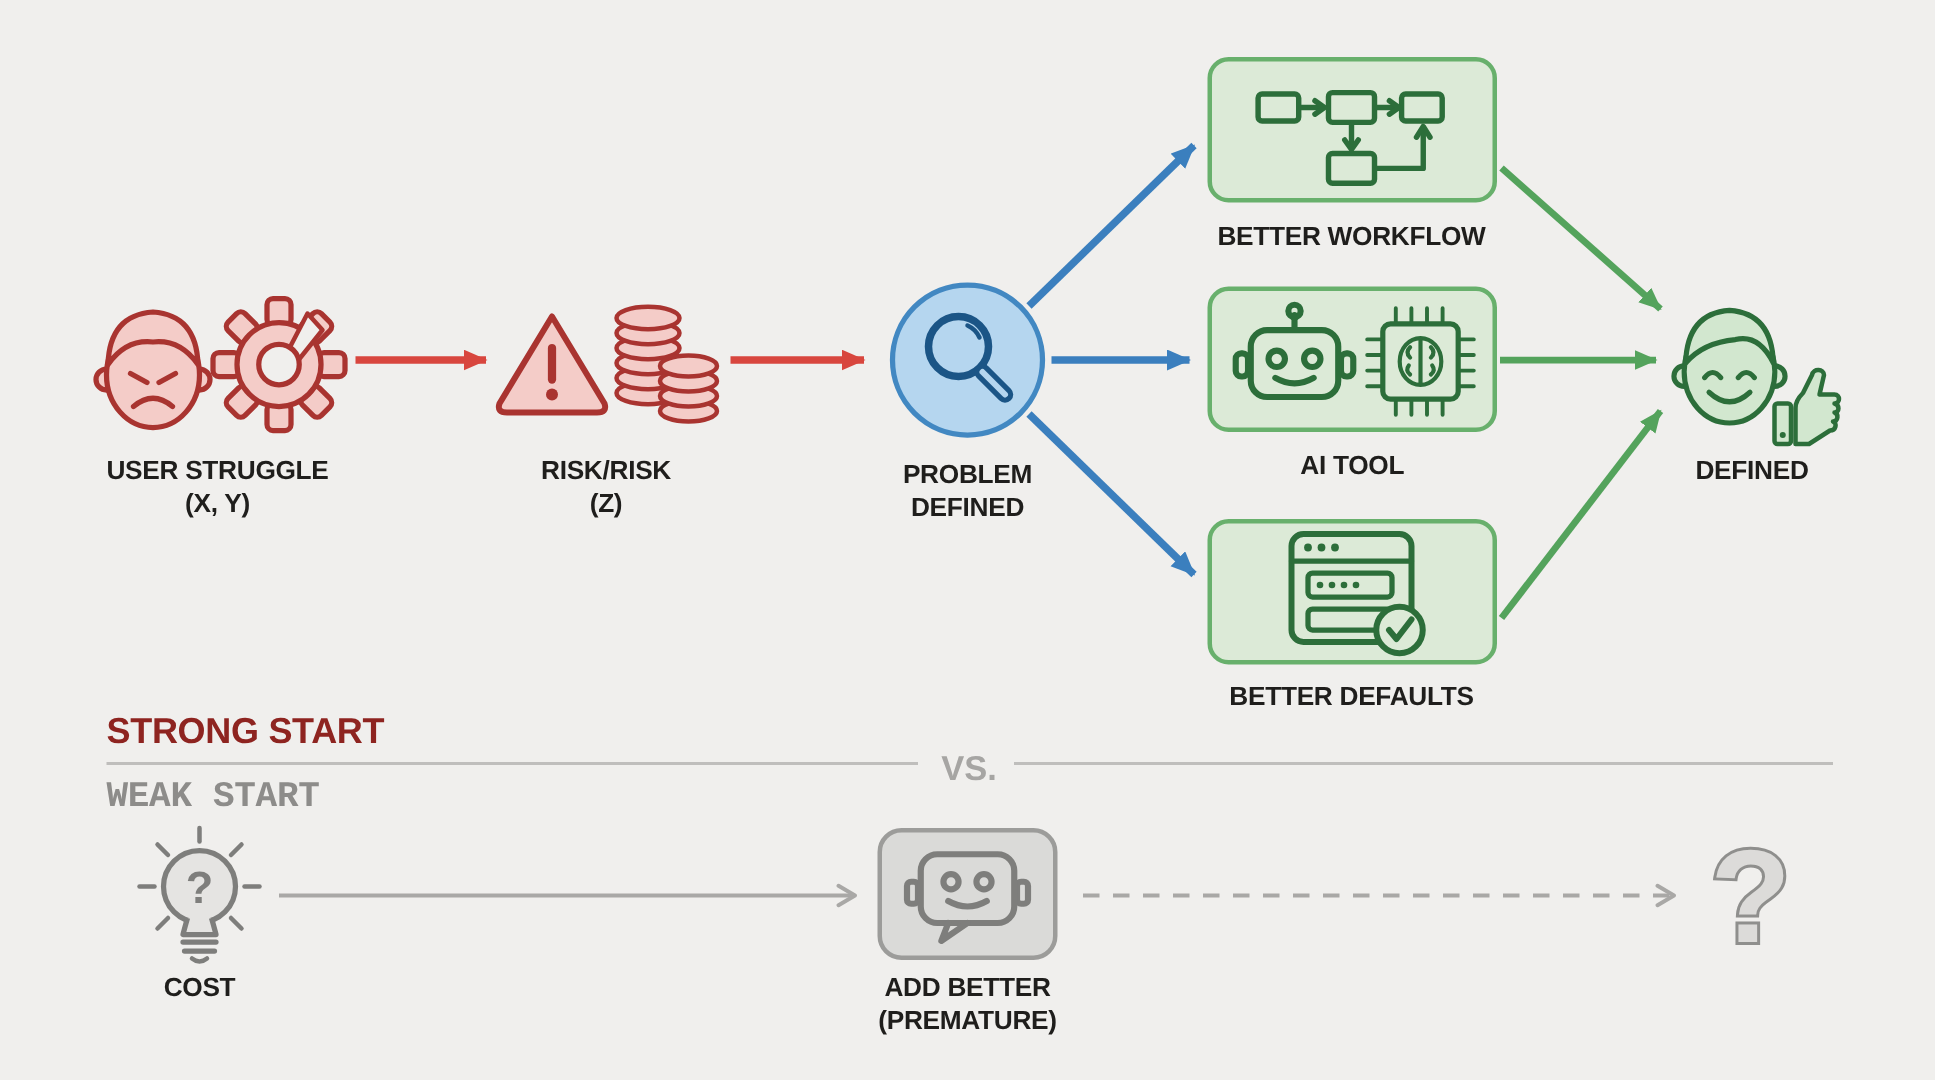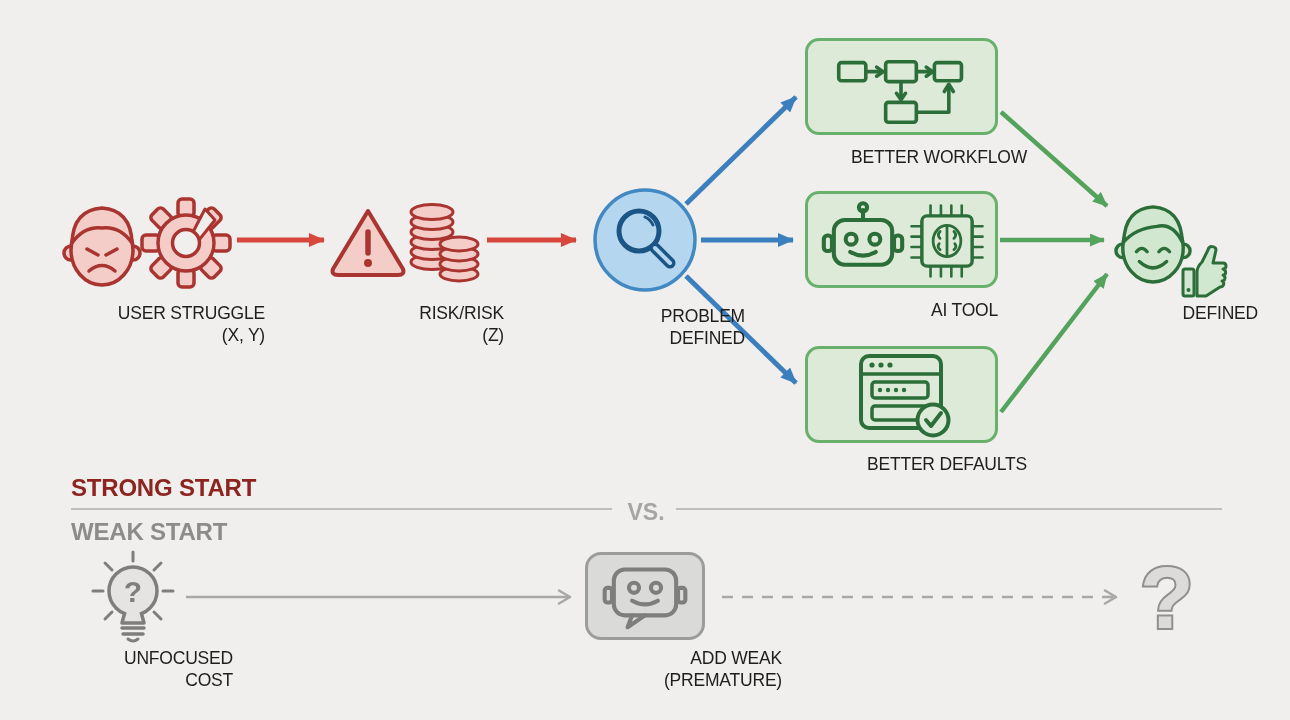--- a/index.html
+++ b/index.html
@@ -9,35 +9,35 @@
   }
   #canvas{
     position:relative;
     width:1290px;height:720px;
     background:var(--bg,#f0efed);
     overflow:hidden;
   }
   svg.icon{position:absolute;overflow:visible;}
   .caption{
     position:absolute;
-    text-align:right;
-    font-weight:400;
+    text-align:center;
+    font-weight:700;
     font-size:17.5px;
     line-height:22px;
     letter-spacing:-0.2px;
     color:var(--text-dark,#1f1e1c);
   }
   .section-label{
     position:absolute;
     font-weight:700;
     font-size:24px;
     letter-spacing:-0.2px;
   }
   .section-label.strong{color:var(--strong-red,#8e2420);}
-  .section-label.weak{color:var(--gray-text,#8d8c8a);}
+  .section-label.weak{color:var(--gray-text,#8d8c8a);font-family:Liberation Mono, monospace;}
   .divider-line{
     position:absolute;
     height:2px;
     background:var(--gray-line,#bfbebc);
   }
   .vs{
     position:absolute;
     font-weight:700;
     font-size:23px;
     color:var(--vs-gray,#a6a5a3);
@@ -292,38 +292,37 @@
     <circle cx="48" cy="40" r="24" style="fill:var(--bulb-fill);stroke:var(--gray-icon)" stroke-width="3.5"></circle>
     <path d="M40 61 Q38 68 37 72 L59 72 Q58 68 56 61" style="fill:var(--bulb-fill);stroke:var(--gray-icon)" stroke-width="3.5" stroke-linejoin="round"></path>
     <g fill="none" style="stroke:var(--gray-icon)" stroke-width="3.5" stroke-linecap="round">
       <path d="M37 77 H59"></path>
       <path d="M38 83 H58"></path>
       <path d="M43 88 Q48 92 53 88" stroke-width="3"></path>
     </g>
     <text x="48" y="51" text-anchor="middle" font-size="30" font-weight="700" font-family="Liberation Sans, sans-serif" style="fill:var(--gray-icon)">?</text>
   </svg>
   <div class="caption" style="left:33px;top:647px;width:200px">
-    <div>UNFOCUSED</div>
     <div>COST</div>
   </div>
 
   <div class="card gray"></div>
   <svg class="icon" style="left:601px;top:564px" width="88" height="66" viewBox="0 0 96 72">
     <g fill="none" style="stroke:var(--gray-icon)" stroke-width="4.5" stroke-linecap="round" stroke-linejoin="round">
       <rect x="4" y="26" width="8" height="16" rx="3"></rect>
       <rect x="84" y="26" width="8" height="16" rx="3"></rect>
       <rect x="14" y="6" width="68" height="50" rx="12"></rect>
       <circle cx="36" cy="26" r="5.5"></circle>
       <circle cx="60" cy="26" r="5.5"></circle>
       <path d="M34 40 Q48 48 62 40"></path>
       <path d="M34 56 L29 69 L48 56"></path>
     </g>
   </svg>
   <div class="caption" style="left:508px;top:647px;width:274px">
-    <div>ADD WEAK</div>
+    <div>ADD BETTER</div>
     <div>(PREMATURE)</div>
   </div>
 
   <svg class="icon" style="left:1122px;top:550px" width="90" height="100" viewBox="0 0 90 100">
     <text x="45" y="78" text-anchor="middle" font-size="88" font-weight="700" font-family="Liberation Sans, sans-serif" style="fill:var(--qmark-fill);stroke:var(--qmark-stroke);paint-order:stroke" stroke-width="4">?</text>
   </svg>
 
 </div>
 
 </body></html>

